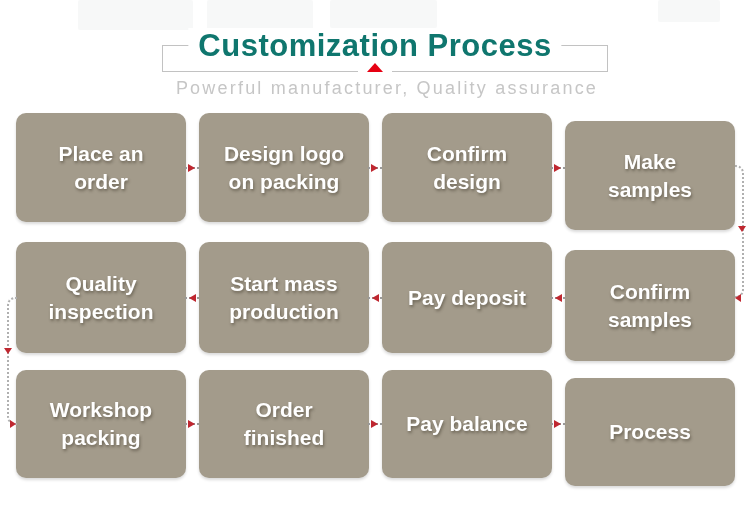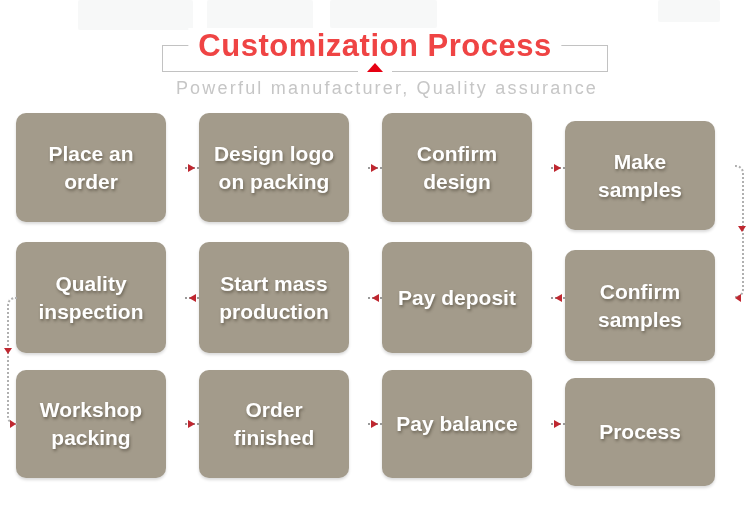--- a/index.html
+++ b/index.html
@@ -25,39 +25,39 @@
     border-left:1px solid #c2c2c2;
     border-right:1px solid #c2c2c2;
     border-bottom:1px solid #c2c2c2;
     z-index:1;
   }
   .frame-gap-mask{position:absolute;left:358px;top:70px;width:34px;height:4px;background:#ffffff;z-index:2;}
   .title{
     position:absolute;left:375px;top:46px;transform:translate(-50%,-50%);
     margin:0;z-index:3;
     font-size:31px;font-weight:bold;letter-spacing:0.5px;
-    color:#ef4444;background:#ffffff;padding:0 10px;white-space:nowrap;
+    color:#0f766e;background:#ffffff;padding:0 10px;white-space:nowrap;
   }
   .title-triangle{
     position:absolute;left:367px;top:63px;z-index:3;
     width:0;height:0;
     border-left:8px solid transparent;
     border-right:8px solid transparent;
     border-bottom:9px solid #e60012;
   }
   .subtitle{
     position:absolute;left:12px;top:78px;width:750px;
     text-align:center;
     font-size:18px;letter-spacing:2.2px;
     color:#c6c6c6;
   }
 
   
   .box{
-    position:absolute;width:150px;
+    position:absolute;width:170px;
     background:#a39b8b;border-radius:10px;
     box-shadow:0 2px 3px rgba(0,0,0,0.15);
     display:flex;align-items:center;justify-content:center;
   }
   .c0{left:16px;} .c1{left:199px;} .c2{left:382px;} .c3{left:565px;margin-top:8px;}
   .r0{top:113px;height:109px;} .r1{top:242px;height:111px;} .r2{top:370px;height:108px;}
   .box-label{
     color:#ffffff;font-size:21px;font-weight:bold;line-height:1.33;
     text-align:center;white-space:pre-line;
     text-shadow:1px 2px 3px rgba(45,38,25,0.45);

